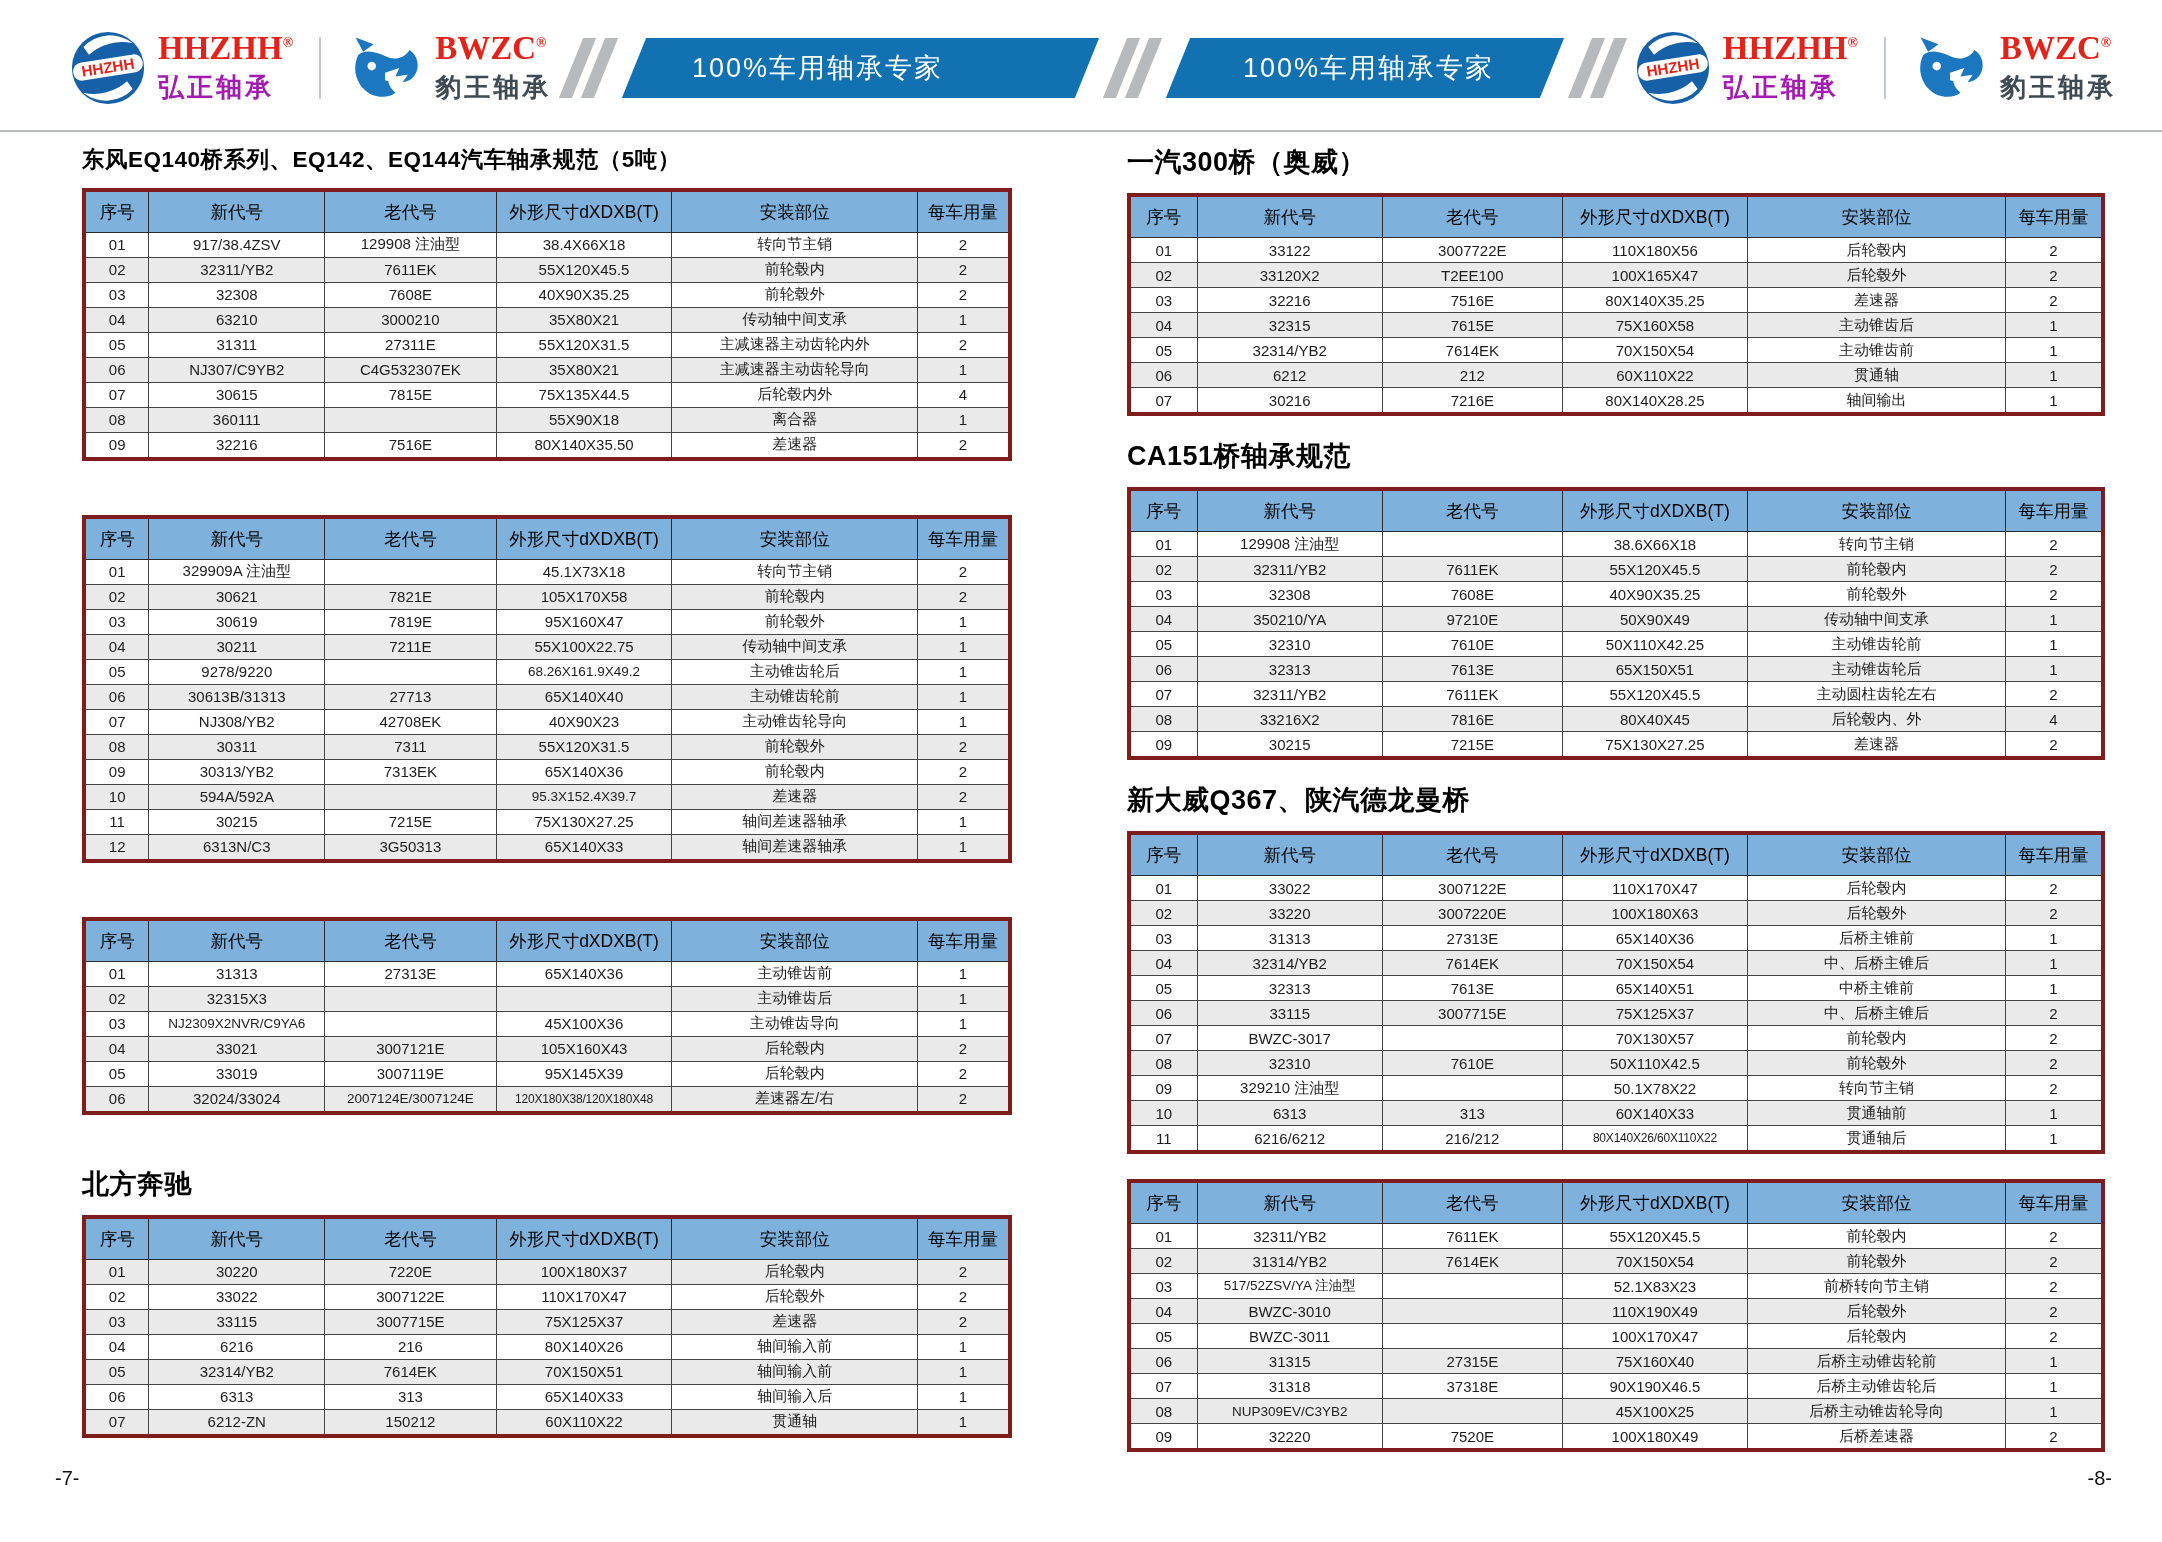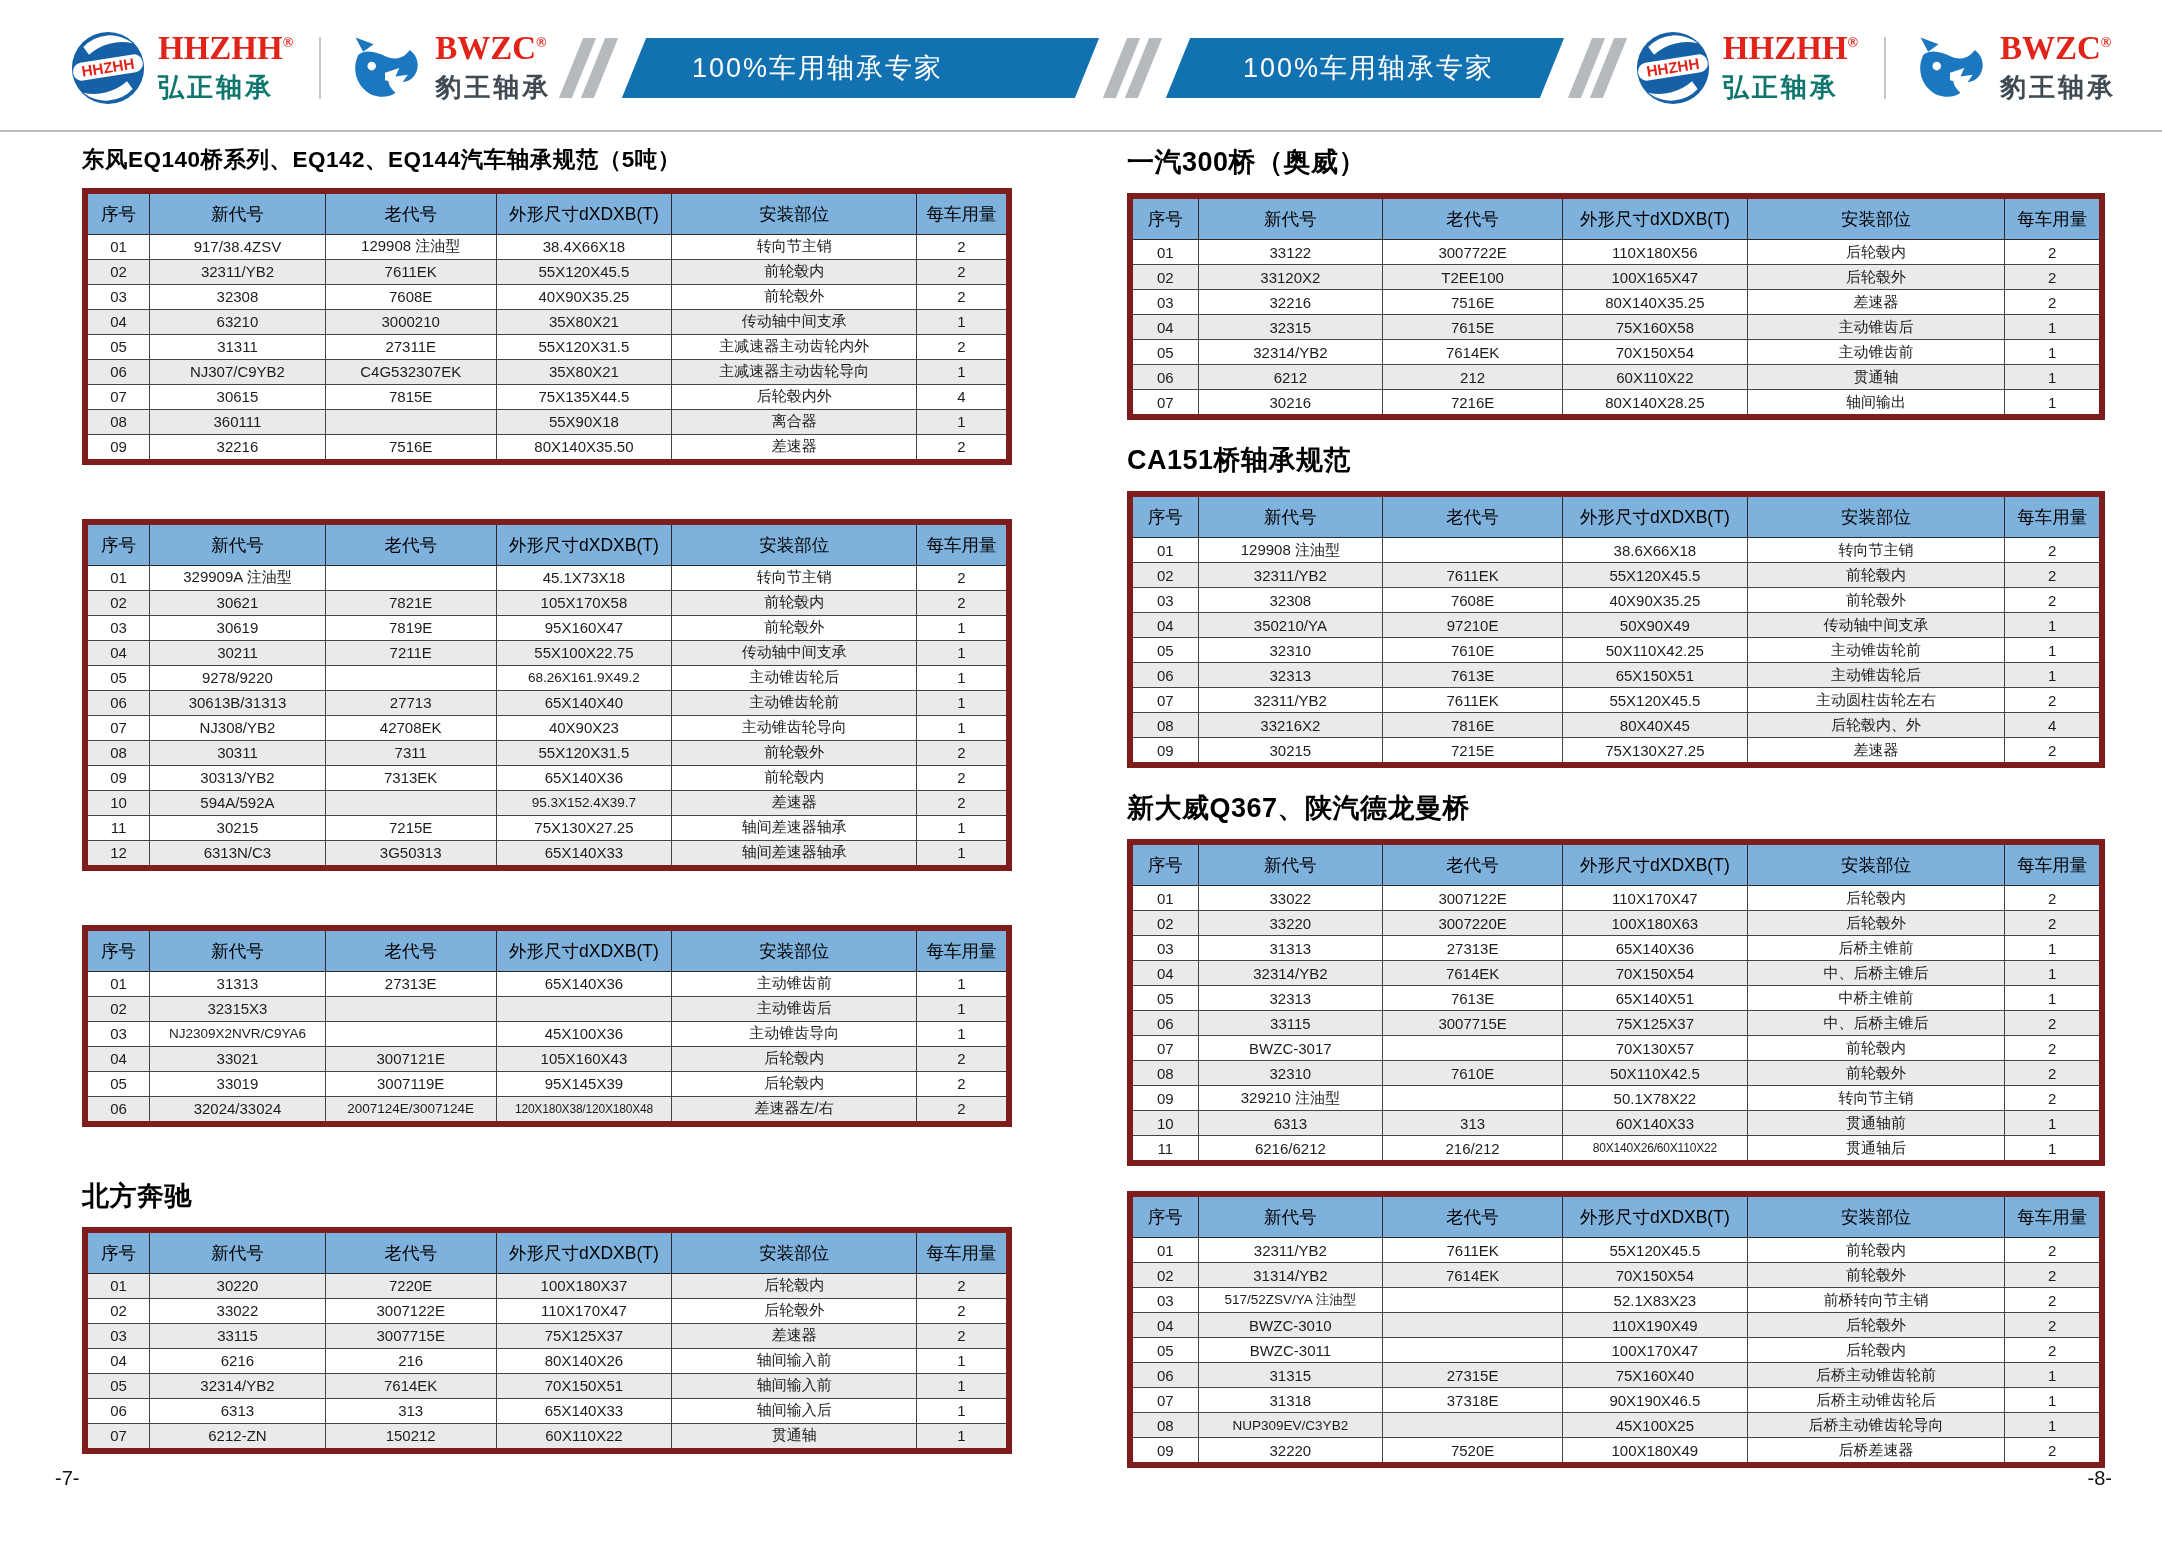--- a/index.html
+++ b/index.html
@@ -7,40 +7,40 @@
         font-family:"Liberation Sans","DejaVu Sans",sans-serif;color:#111;}
   
   header{display:flex;align-items:center;height:132px;box-sizing:border-box;
          padding:6px 46px 0 70px;border-bottom:2px solid #babdc0;gap:14px;}
   .brand-group{display:flex;align-items:center;flex:0 0 auto;gap:12px;}
   .logo-svg{width:76px;height:76px;display:block;}
   .brand-text{display:flex;flex-direction:column;justify-content:center;}
   .brand-en{font-family:"Liberation Serif","DejaVu Serif",serif;font-weight:bold;
             color:#e2231a;font-size:33px;line-height:1;}
   .brand-en sup{font-size:14px;font-weight:bold;}
-  .brand-cn{font-size:26px;font-weight:bold;color:#0f766e;letter-spacing:3px;margin-top:5px;}
+  .brand-cn{font-size:26px;font-weight:bold;color:#a21caf;letter-spacing:3px;margin-top:5px;}
   .brand-cn.dark{color:#3f4a52;}
   .brand-divider{width:2px;height:62px;background:#c6c9cc;margin:0 14px;flex:0 0 auto;}
   .stripe-set{display:flex;gap:9px;flex:0 0 auto;height:60px;margin:0 6px;}
   .stripe{width:13px;background:#b7babd;transform:skewX(-22deg);}
   .banner{height:60px;background:#1272b1;display:flex;align-items:center;
           transform:skewX(-22deg);margin:0 8px;}
   .banner .txt{transform:skewX(22deg);font-size:27px;color:#fff;letter-spacing:2px;white-space:nowrap;}
   .banner-left{flex:1.25 1 0;padding-left:58px;}
   .banner-right{flex:1 1 0;justify-content:flex-end;padding-right:58px;}
   
   main{display:flex;box-sizing:border-box;padding:15px 57px 0 82px;gap:115px;}
   .col-left{flex:0 0 930px;width:930px;}
   .col-right{flex:0 0 978px;width:978px;}
   h2.tbl-title{font-size:27px;font-weight:bold;color:#000;margin:0 0 15px 0;
                line-height:1.15;letter-spacing:0.5px;white-space:nowrap;}
   h2.tbl-title.long{font-size:22.5px;}
   .tbl-block{margin-bottom:54px;}
   .col-right .tbl-block{margin-bottom:25px;}
-  table.spec{width:100%;border-collapse:collapse;table-layout:fixed;border:6px solid #7f1d1d;}
+  table.spec{width:100%;border-collapse:collapse;table-layout:fixed;border:4px solid #7f1d1d;}
   table.spec th{background:#7eb2dc;font-size:17.5px;font-weight:400;color:#000;
                 height:40px;border:1px solid #2a2a2a;padding:0 2px;white-space:nowrap;overflow:hidden;}
   table.spec td{height:24px;font-size:15px;text-align:center;border:1px solid #454545;
                 padding:0 2px;white-space:nowrap;overflow:hidden;color:#1c1c1c;background:#fff;}
   table.spec tr.shade td{background:#eaeaea;}
   table.spec td.semi{font-size:13.5px;}
   table.spec td.cond{font-size:12px;letter-spacing:-0.2px;}
   .pageno{position:absolute;bottom:52px;font-size:20px;color:#111;}
   .pageno-left{left:55px;}
   .pageno-right{right:50px;}

